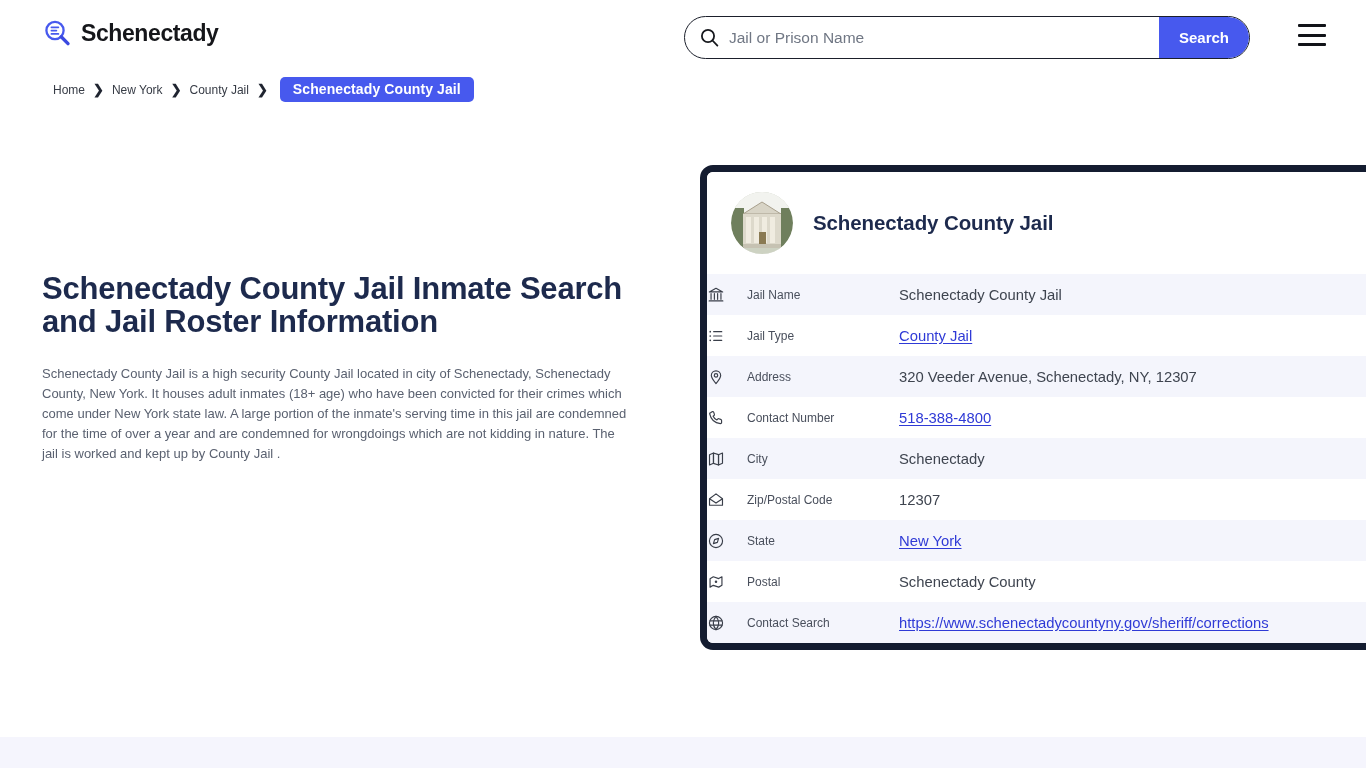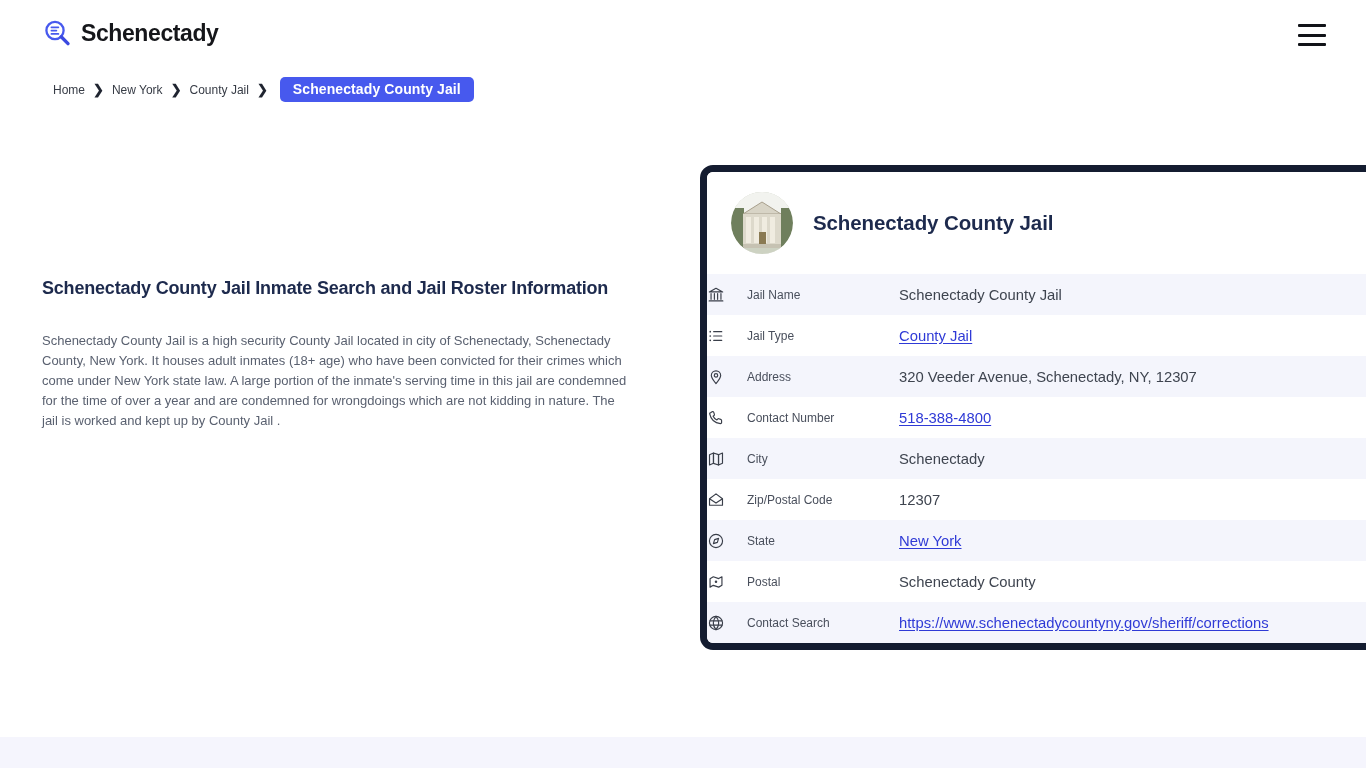--- a/index.html
+++ b/index.html
@@ -81,21 +81,21 @@
   .crumb-current {
     background: #4759ee; color: #ffffff;
     padding: 4px 13px 5px 13px; border-radius: 5px;
     font-size: 14px; font-weight: 700; letter-spacing: 0.1px;
     margin-left: 4px;
   }
 
   
   .left-col { position: absolute; left: 42px; top: 272px; width: 592px; }
   .h1 {
-    font-size: 18px; font-weight: 700; color: #1d2a4d;
+    font-size: 31px; font-weight: 700; color: #1d2a4d;
     line-height: 33px; letter-spacing: -0.2px;
     margin-bottom: 26px;
   }
   .body-p {
     font-size: 13px; color: #5a6170; line-height: 20px;
     margin-bottom: 17px;
   }
 
   
   .card {
@@ -156,20 +156,30 @@
           <circle cx="13" cy="12.5" r="8.6" fill="none" stroke="#4759ee" stroke-width="2.3"></circle>
           <line x1="9.4" y1="9.3" x2="16.4" y2="9.3" stroke="#4759ee" stroke-width="1.7" stroke-linecap="round"></line>
           <line x1="9.4" y1="12.6" x2="14.4" y2="12.6" stroke="#4759ee" stroke-width="1.7" stroke-linecap="round"></line>
           <line x1="9.4" y1="15.9" x2="16.4" y2="15.9" stroke="#4759ee" stroke-width="1.7" stroke-linecap="round"></line>
           <line x1="19.2" y1="18.8" x2="26" y2="25.6" stroke="#3b49e0" stroke-width="3.4" stroke-linecap="round"></line>
         </svg>
       </span>
       <span class="brand-text">Schenectady</span>
     </a>
 
+    <div class="search-wrap">
+      <span class="search-ico-box">
+        <svg width="19" height="19" viewBox="0 0 19 19">
+          <circle cx="8" cy="8" r="6.1" fill="none" stroke="#16181d" stroke-width="1.8"></circle>
+          <line x1="12.5" y1="12.5" x2="17.4" y2="17.6" stroke="#16181d" stroke-width="1.8" stroke-linecap="round"></line>
+        </svg>
+      </span>
+      <input class="search-input" type="text" placeholder="Jail or Prison Name" style="">
+      <button class="search-btn">Search</button>
+    </div>
 
     <div class="hamburger">
       <span></span>
       <span></span>
       <span></span>
     </div>
   </div>
 
   <nav class="crumbs">
     <a class="crumb">Home</a>

